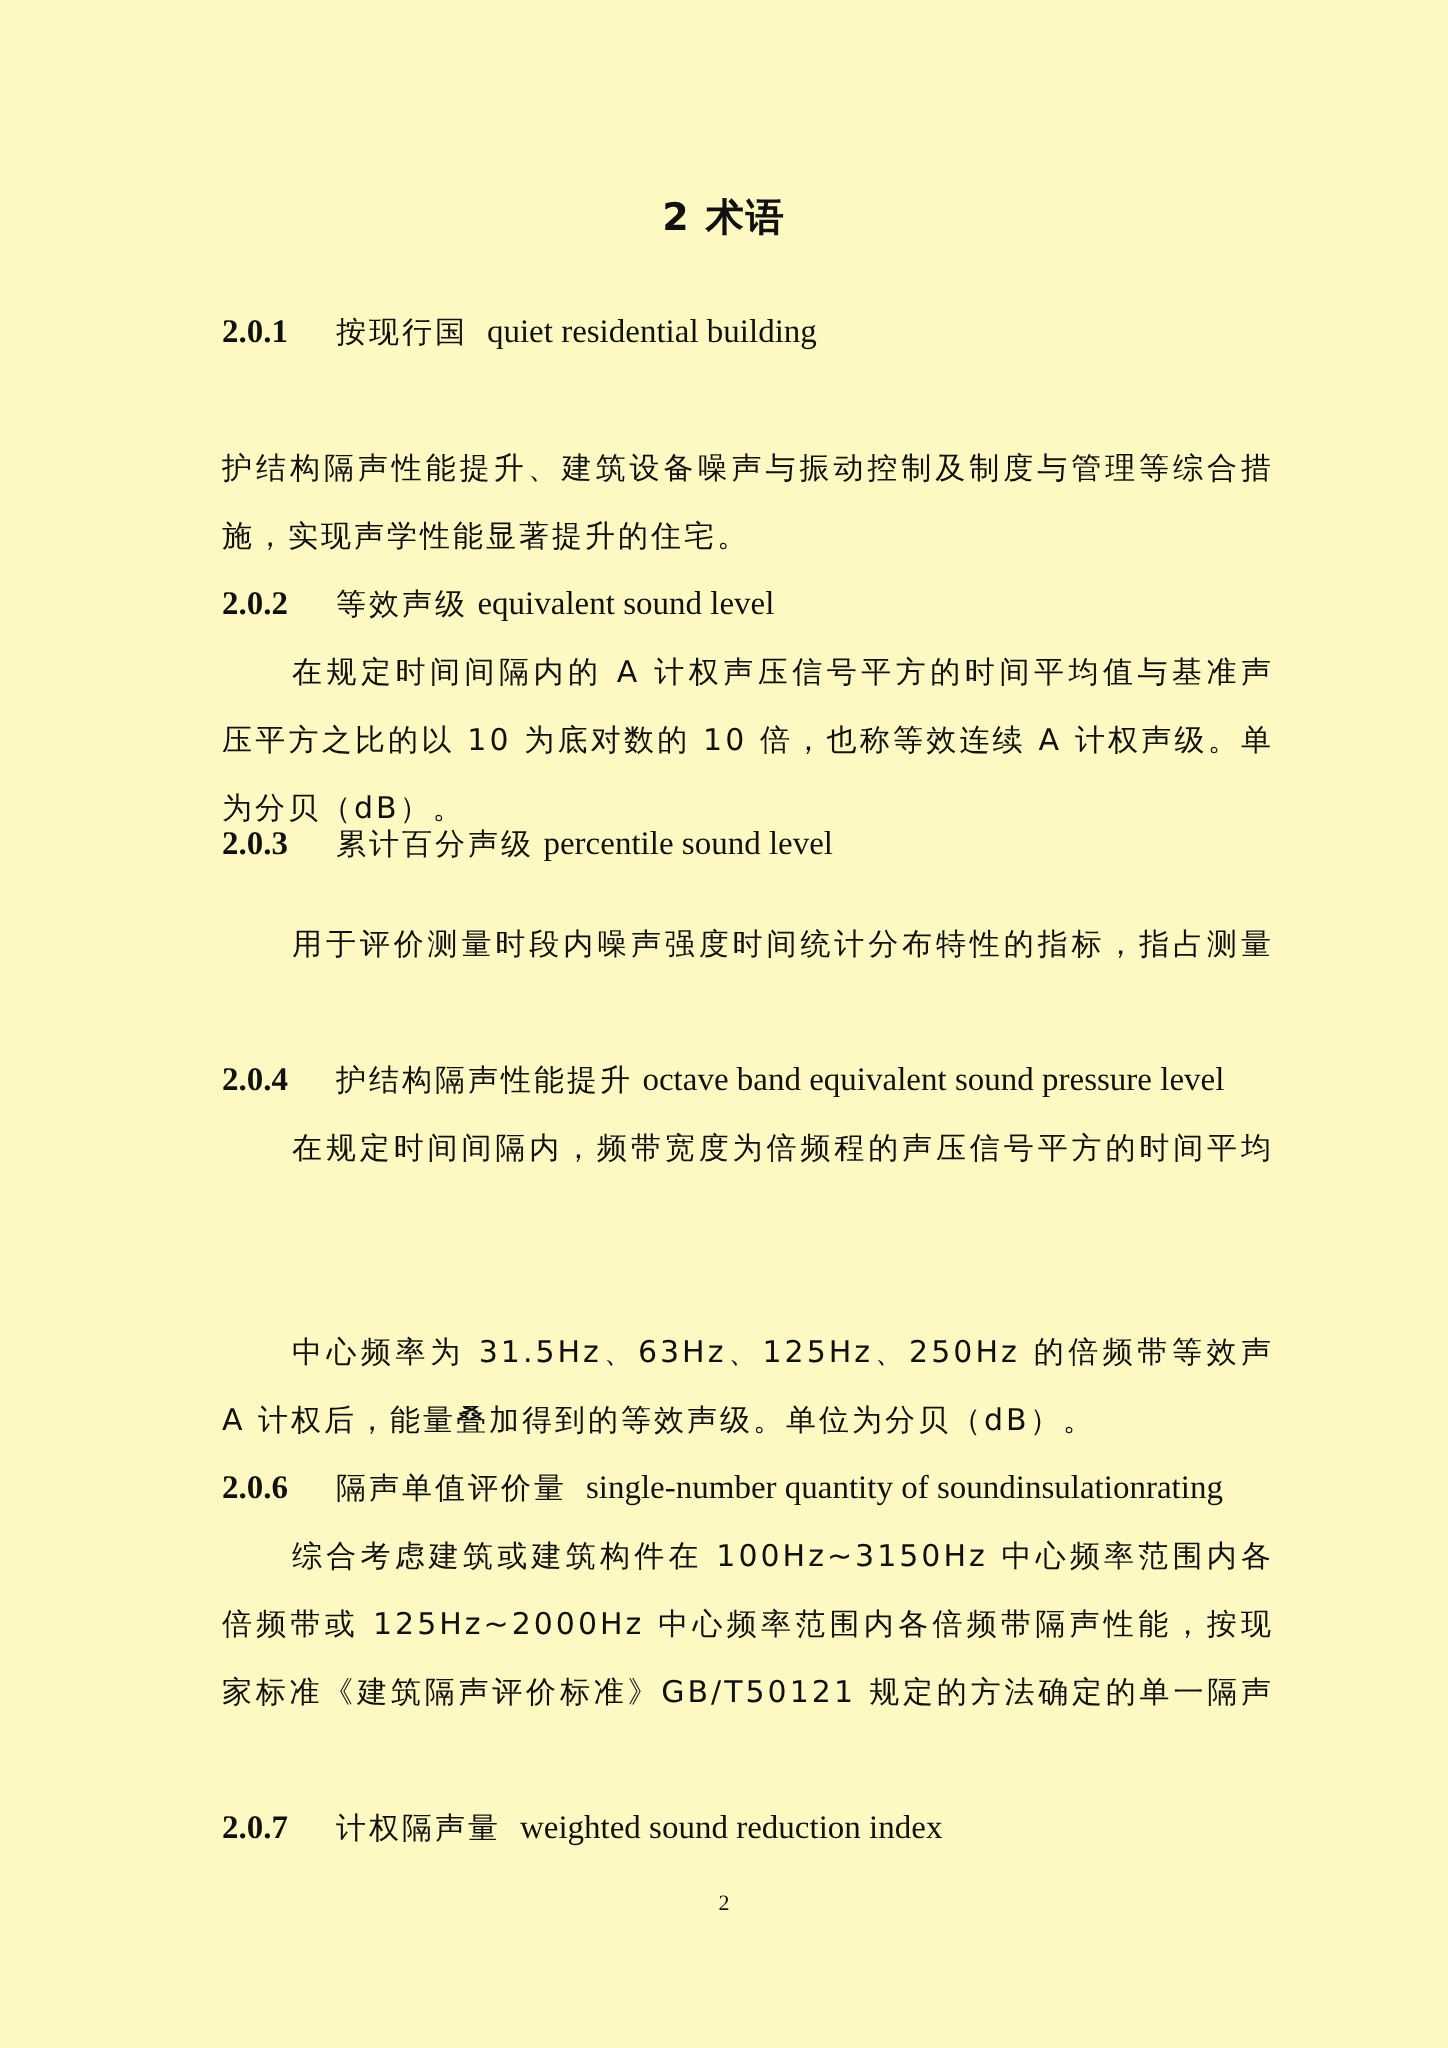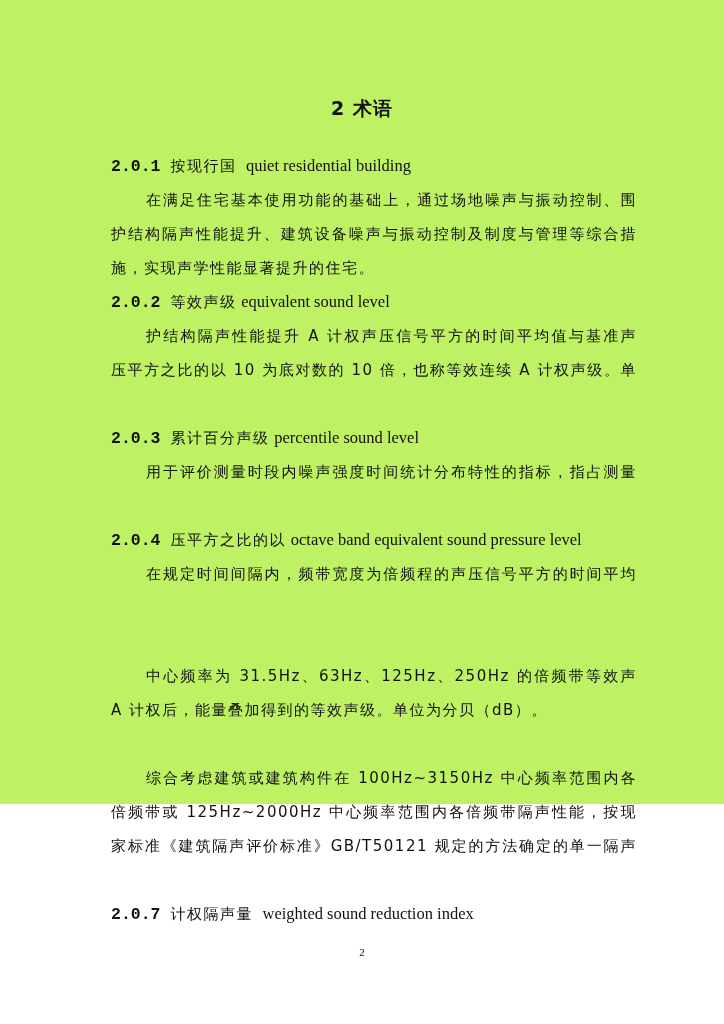--- a/index.html
+++ b/index.html
@@ -1,61 +1,64 @@
 <!DOCTYPE html>
 <html><head>
 <meta charset="utf-8">
 <style>
   html, body { margin: 0; padding: 0; background: #ffffff; }
   body { width: 724px; height: 1024px; position: relative; overflow: hidden;
          font-family: "Liberation Serif", "DejaVu Serif", serif; color: #111; }
-  .page { position: absolute; left: 0; top: 0; width: 724px; height: 804px; background: #bef264; }
+  .page { position: absolute; left: 0; top: 0; width: 724px; height: 1024px; background: #fef9c3; }
   .chapter-title { position: absolute; top: 96px; left: 0; width: 724px; text-align: center;
          font-family: "DejaVu Sans", sans-serif; font-weight: bold; font-size: 19px; letter-spacing: 1px; }
   .line { position: absolute; left: 111px; width: 526px; font-size: 16.5px; line-height: 20px;
           white-space: nowrap; letter-spacing: 0.6px; }
   .line.indent { left: 146px; width: 491px; }
   .justify { text-align: justify; text-align-last: justify; white-space: normal; height: 20px; overflow: hidden; }
-  .term-num { font-weight: bold; font-family: Liberation Mono, monospace; margin-right: 10px; letter-spacing: 0; }
+  .term-num { font-weight: bold; font-family: Liberation Serif, serif; margin-right: 24px; letter-spacing: 0; }
   .cn { font-family: "DejaVu Sans", sans-serif; font-size: 15px; letter-spacing: 1.5px; }
   .en { letter-spacing: 0; margin-top: 48px; }
   .page-number { position: absolute; top: 946px; left: 0; width: 724px; text-align: center; font-size: 11px; }
 </style>
 </head>
 <body>
 
 <div class="page">
   <div class="chapter-title">2  术语</div>
 
   <div class="line" style="top:156px">
     <span class="term-num">2.0.1</span><span class="cn">按现行国</span>&nbsp;&nbsp;<span class="en">quiet residential building</span>
   </div>
-  <div class="line indent justify cn" style="top:190px">在满足住宅基本使用功能的基础上，通过场地噪声与振动控制、围</div>
   <div class="line cn" style="top:258px">施，实现声学性能显著提升的住宅。</div>
   <div class="line justify cn" style="top:224px">护结构隔声性能提升、建筑设备噪声与振动控制及制度与管理等综合措</div>
 
   <div class="line" style="top:292px">
     <span class="term-num">2.0.2</span><span class="cn">等效声级</span>&nbsp;<span class="en">equivalent sound level</span>
   </div>
-  <div class="line indent justify cn" style="top:326px">护结构隔声性能提升 A 计权声压信号平方的时间平均值与基准声</div>
+  <div class="line indent justify cn" style="top:326px">在规定时间间隔内的 A 计权声压信号平方的时间平均值与基准声</div>
   <div class="line justify cn" style="top:360px">压平方之比的以 10 为底对数的 10 倍，也称等效连续 A 计权声级。单位</div>
+  <div class="line cn" style="top:394px">为分贝（dB）。</div>
 
-  <div class="line" style="top:428px">
+  <div class="line" style="top:412px">
     <span class="term-num">2.0.3</span><span class="cn">累计百分声级</span>&nbsp;<span class="en">percentile sound level</span>
   </div>
   <div class="line indent justify cn" style="top:462px">用于评价测量时段内噪声强度时间统计分布特性的指标，指占测量</div>
 
   <div class="line" style="top:530px">
-    <span class="term-num">2.0.4</span><span class="cn">压平方之比的以</span>&nbsp;<span class="en">octave band equivalent sound pressure level</span>
+    <span class="term-num">2.0.4</span><span class="cn">护结构隔声性能提升</span>&nbsp;<span class="en">octave band equivalent sound pressure level</span>
   </div>
   <div class="line indent justify cn" style="top:564px">在规定时间间隔内，频带宽度为倍频程的声压信号平方的时间平均</div>
 
   <div class="line indent justify cn" style="top:666px">中心频率为 31.5Hz、63Hz、125Hz、250Hz 的倍频带等效声压级经</div>
   <div class="line cn" style="top:700px">A 计权后，能量叠加得到的等效声级。单位为分贝（dB）。</div>
 
+  <div class="line" style="top:734px">
+    <span class="term-num">2.0.6</span><span class="cn">隔声单值评价量</span>&nbsp;&nbsp;<span class="en">single-number quantity of soundinsulationrating</span>
+  </div>
   <div class="line indent justify cn" style="top:768px">综合考虑建筑或建筑构件在 100Hz~3150Hz 中心频率范围内各 1/3</div>
   <div class="line justify cn" style="top:802px">倍频带或 125Hz~2000Hz 中心频率范围内各倍频带隔声性能，按现行国</div>
   <div class="line justify cn" style="top:836px">家标准《建筑隔声评价标准》GB/T50121 规定的方法确定的单一隔声参</div>
 
   <div class="line" style="top:904px">
     <span class="term-num">2.0.7</span><span class="cn">计权隔声量</span>&nbsp;&nbsp;<span class="en">weighted sound reduction index</span>
   </div>
 
   <div class="page-number">2</div>
 </div>

